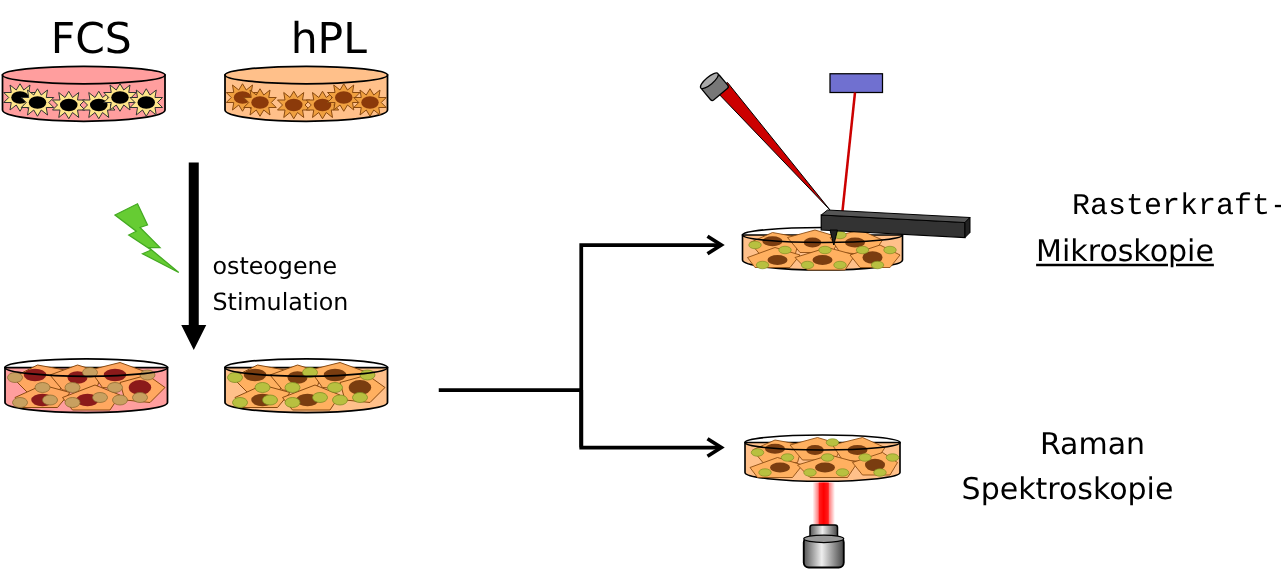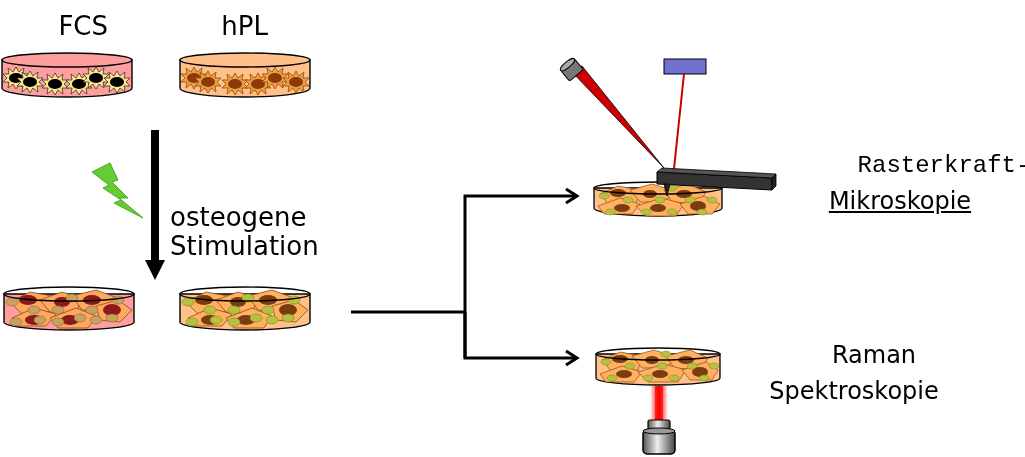--- a/index.html
+++ b/index.html
@@ -1,28 +1,28 @@
 <!DOCTYPE html>
 <html><head>
 <meta charset="utf-8">
 <style>
   html, body { margin: 0; padding: 0; background: #ffffff; }
   body { width: 1025px; height: 457px; position: relative; overflow: hidden;
          font-family: "DejaVu Sans", sans-serif; color: #000; }
   .label { position: absolute; text-align: center; white-space: nowrap; line-height: 1.15; }
-  .lbl-big { font-size: 26px; text-align: right; }
+  .lbl-big { font-size: 34px; }
   .lbl-mid { font-size: 24px; }
-  .lbl-small { font-size: 26px; text-align: left; }
+  .lbl-small { font-size: 19px; text-align: left; }
   svg#diagram { position: absolute; left: 0; top: 0; }
 </style>
 </head>
 <body>
 
 <div class="label lbl-big" style="left:38px; top:12px; width:70px;">FCS</div>
-<div class="label lbl-big" style="left:198px; top:12px; width:70px;">hPL</div>
+<div class="label lbl-big" style="left:228px; top:12px; width:70px;">hPL</div>
 
 <div class="label lbl-small" style="left:170px; top:203px;">osteogene</div>
 <div class="label lbl-small" style="left:170px; top:232px;">Stimulation</div>
 
 <div class="label lbl-mid" style="left:844px; top:152px; width:200px;font-family:Liberation Mono, monospace;">Rasterkraft-</div>
 <div class="label lbl-mid" style="left:800px; top:188px; width:200px;text-decoration:underline;">Mikroskopie</div>
 
 <div class="label lbl-mid" style="left:774px; top:342px; width:200px;">Raman</div>
 <div class="label lbl-mid" style="left:754px; top:378px; width:200px;">Spektroskopie</div>
 

